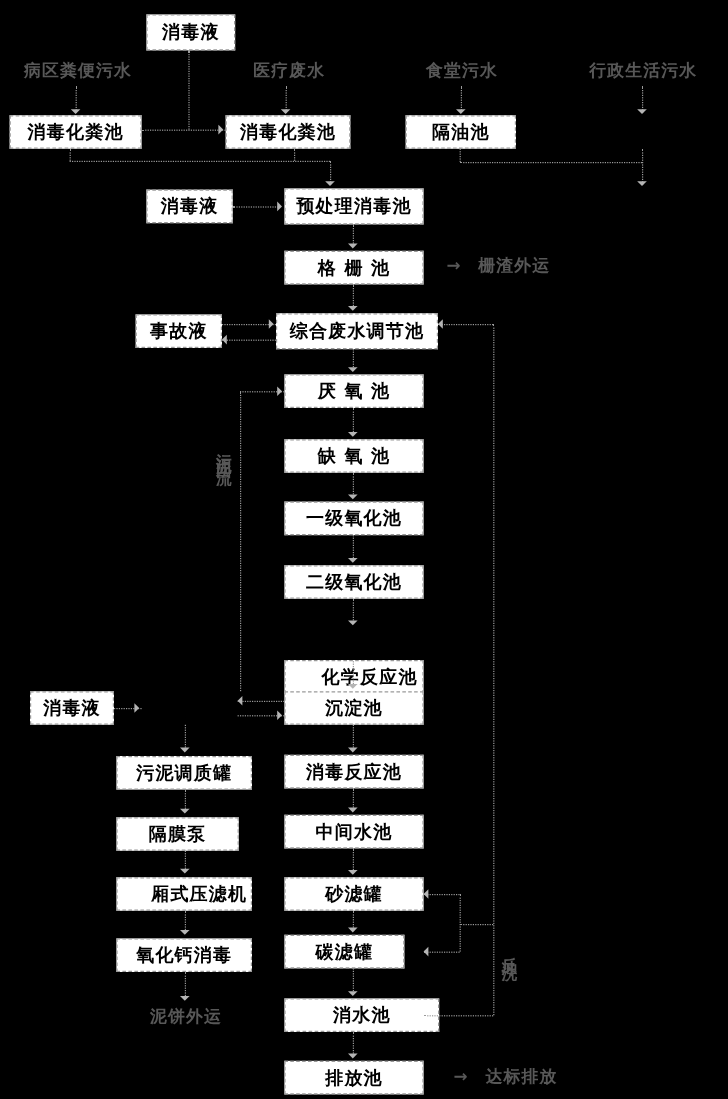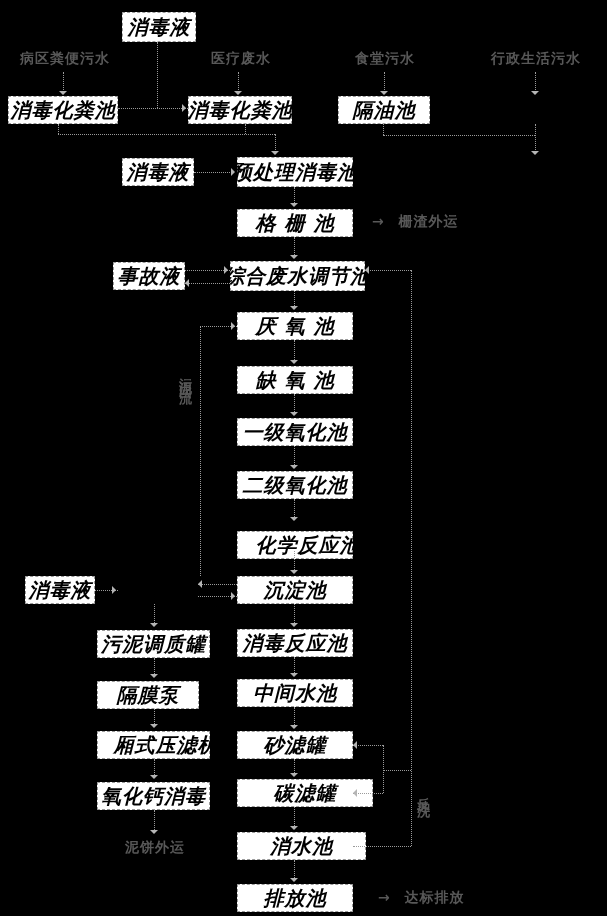--- a/index.html
+++ b/index.html
@@ -3,23 +3,22 @@
 <meta charset="utf-8">
 <style>
   html,body{margin:0;padding:0;background:#000;}
   #stage{
     position:relative;width:607px;height:916px;background:#000;overflow:hidden;
     font-family:"DejaVu Sans",sans-serif;
   }
   .node{
     position:absolute;background:#fff;color:#000;border:1px dashed #9a9a9a;
     display:flex;align-items:center;justify-content:center;
-    font-size:20px;font-weight:bold;letter-spacing:1px;white-space:nowrap;
+    font-size:15px;font-weight:bold;letter-spacing:1px;white-space:nowrap;
     box-sizing:border-box;
-    font-style:italic;
   }
   .faint{
     position:absolute;color:#585858;font-size:14px;font-weight:bold;
     letter-spacing:1px;white-space:nowrap;
   }
   .vtext{
     position:absolute;color:#585858;font-size:13px;font-weight:bold;
     writing-mode:vertical-rl;text-orientation:upright;letter-spacing:4px;white-space:nowrap;
   }
   .hline{position:absolute;height:0;border-top:1px dotted #9a9a9a;}
@@ -47,33 +46,33 @@
   <div class="node" style="left:122px;top:158px;width:72px;height:28px;">消毒液</div>
   <div class="node" style="left:237px;top:157px;width:116px;height:30px;">预处理消毒池</div>
 
   <div class="node" style="left:237px;top:209px;width:116px;height:28px;">格 栅 池</div>
   <div class="node" style="left:113px;top:262px;width:72px;height:28px;">事故液</div>
   <div class="node" style="left:230px;top:261px;width:135px;height:30px;">综合废水调节池</div>
   <div class="node" style="left:237px;top:312px;width:116px;height:28px;">厌 氧 池</div>
   <div class="node" style="left:237px;top:366px;width:116px;height:28px;">缺 氧 池</div>
   <div class="node" style="left:237px;top:418px;width:116px;height:28px;">一级氧化池</div>
   <div class="node" style="left:237px;top:471px;width:116px;height:28px;">二级氧化池</div>
-  <div class="node" style="left:237px;top:531px;width:116px;height:28px;padding-left:26px;">化学反应池</div>
+  <div class="node" style="left:237px;top:550px;width:116px;height:28px;padding-left:26px;">化学反应池</div>
 
   <div class="node" style="left:25px;top:576px;width:70px;height:28px;">消毒液</div>
   <div class="node" style="left:237px;top:576px;width:116px;height:28px;">沉淀池</div>
 
   <div class="node" style="left:97px;top:630px;width:113px;height:28px;">污泥调质罐</div>
   <div class="node" style="left:237px;top:629px;width:116px;height:28px;">消毒反应池</div>
   <div class="node" style="left:97px;top:681px;width:102px;height:28px;">隔膜泵</div>
   <div class="node" style="left:237px;top:679px;width:116px;height:28px;">中间水池</div>
   <div class="node" style="left:97px;top:731px;width:113px;height:28px;padding-left:25px;">厢式压滤机</div>
   <div class="node" style="left:237px;top:731px;width:116px;height:28px;">砂滤罐</div>
   <div class="node" style="left:97px;top:782px;width:113px;height:28px;">氧化钙消毒</div>
-  <div class="node" style="left:237px;top:779px;width:136px;height:28px;">碳滤罐</div>
+  <div class="node" style="left:237px;top:779px;width:100px;height:28px;">碳滤罐</div>
   <div class="node" style="left:237px;top:832px;width:129px;height:28px;">消水池</div>
   <div class="node" style="left:237px;top:884px;width:116px;height:28px;">排放池</div>
 
   <div class="faint" style="left:372px;top:213px;">
     <span>→</span>
     <span style="margin-left:8px;">栅渣外运</span>
   </div>
   <div class="faint" style="left:125px;top:839px;">泥饼外运</div>
   <div class="faint" style="left:378px;top:889px;">
     <span>→</span>

